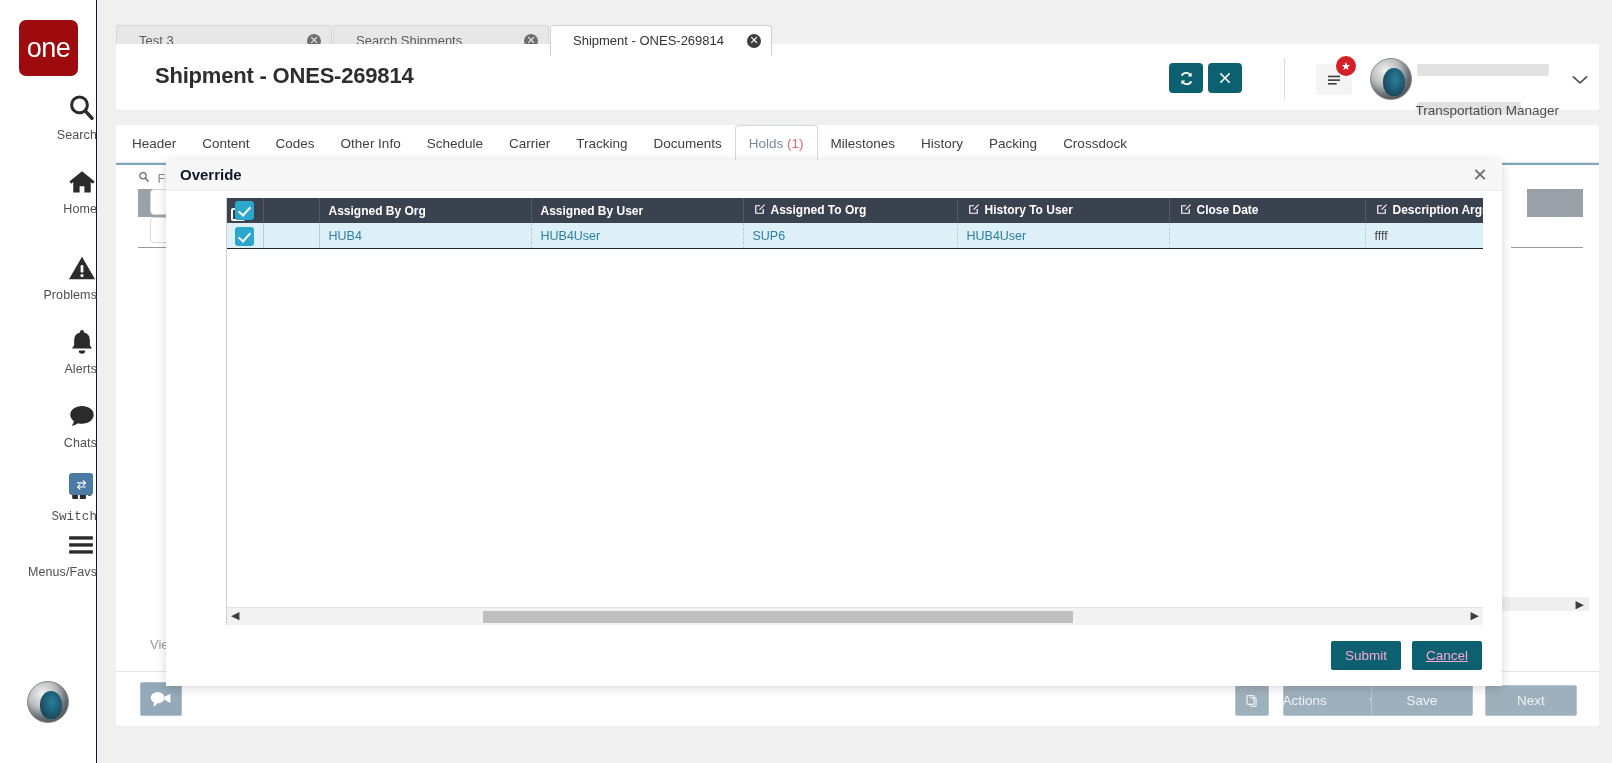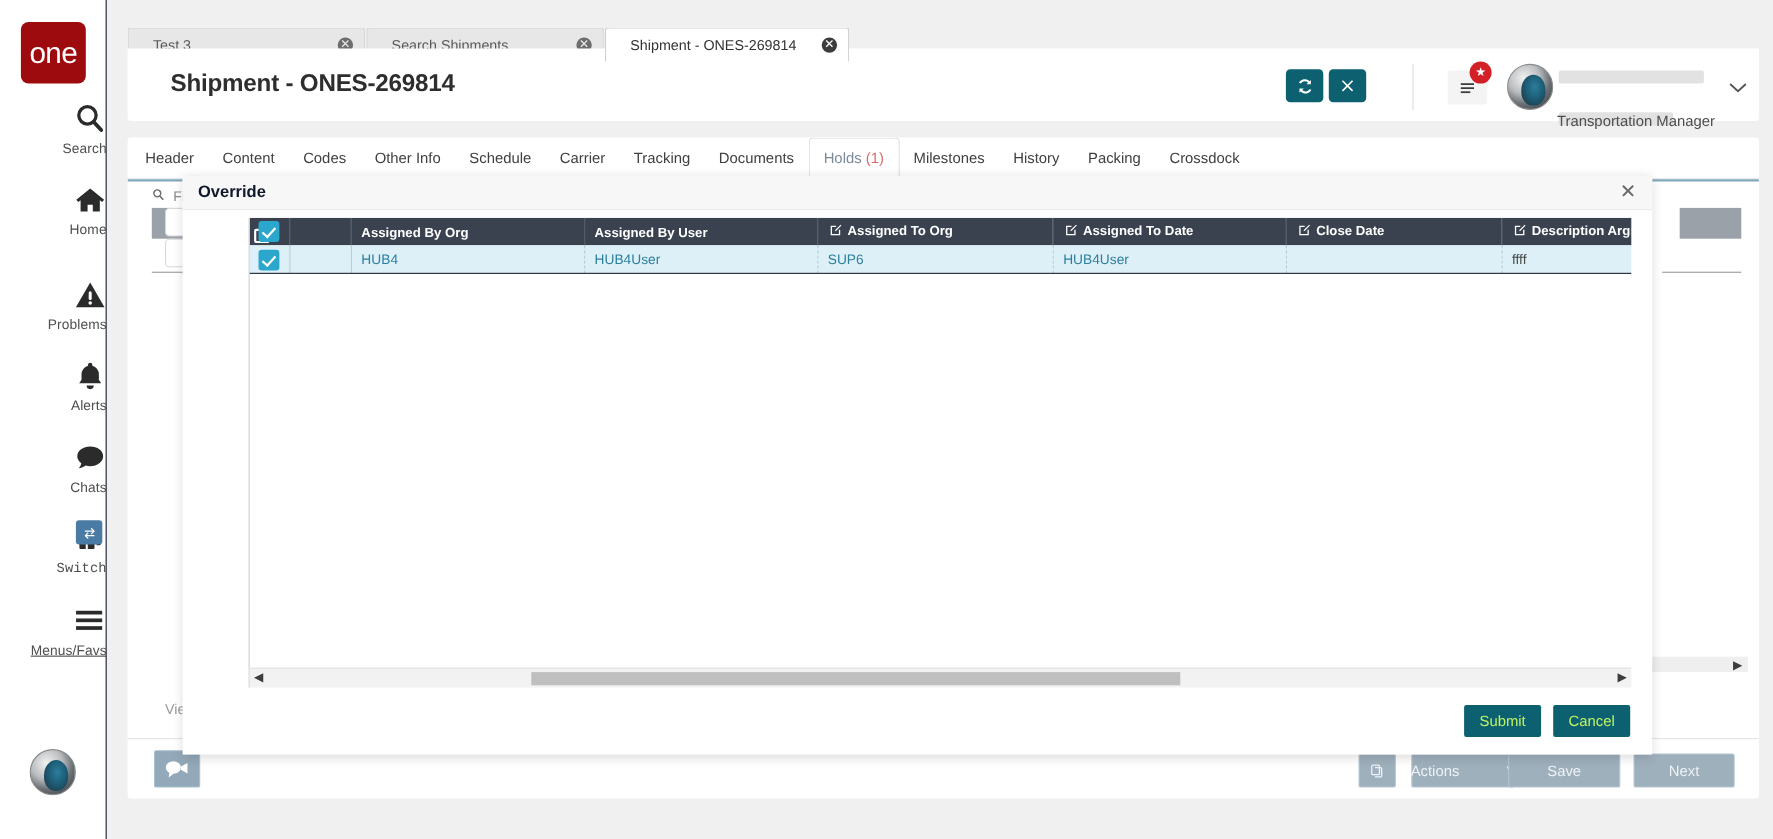--- a/index.html
+++ b/index.html
@@ -422,29 +422,29 @@
   #hscroll .thumb {
     position: absolute; left: 256px; top: 3px;
     width: 590px; height: 12px;
     background: #bfbfbf;
     cursor: pointer;
   }
   .modal-btn {
     position: absolute; top: 481px;
     height: 29px;
     background: #0d6070;
-    color: #bef264;
+    color: #f9a8d4;
     font-size: 13.5px;
     border: none;
     border-radius: 2px;
     cursor: pointer;
     font-family: "Liberation Sans", sans-serif;
   }
   #btn-submit { right: 101px; width: 70px; }
-  #btn-cancel { right: 20px; width: 70px; }
+  #btn-cancel { right: 20px; width: 70px; text-decoration: underline; }
 </style>
 </head>
 <body>
 
 <div id="left-rail">
 
   <div class="brand-logo">one</div>
 
   <div class="rail-item" style="top:93px;">
     <span class="rail-icon">
@@ -507,21 +507,21 @@
     <span class="rail-label">Switch</span>
   </div>
   <div class="switch-badge">
     <svg width="15" height="13" viewBox="0 0 24 24">
         <path d="M4 8h13l-3.2-3.2 1.4-1.4L20.8 9l-5.6 5.6-1.4-1.4L17 10H4z" fill="#fff"></path>
         <path d="M20 16H7l3.2 3.2-1.4 1.4L3.2 15l5.6-5.6 1.4 1.4L7 14h13z" fill="#fff" opacity="0"></path>
         <path d="M20 15.5H7.2l3.1-3.1-1.4-1.4-5.5 5.5 5.5 5.5 1.4-1.4-3.1-3.1H20z" fill="#fff"></path>
       </svg>
   </div>
 
-  <div class="rail-item" style="top:549px;text-decoration:underline;">
+  <div class="rail-item" style="top:530px;">
     <span class="rail-icon">
       <svg width="32" height="30" viewBox="0 0 24 24">
           <rect x="2.5" y="5" width="19" height="2.7" fill="#2b2b2b"></rect>
           <rect x="2.5" y="10.6" width="19" height="2.7" fill="#2b2b2b"></rect>
           <rect x="2.5" y="16.2" width="19" height="2.7" fill="#2b2b2b"></rect>
         </svg>
     </span>
     <span class="rail-label">Menus/Favs</span>
   </div>
 
@@ -687,21 +687,21 @@
                 <th><span>Assigned By User</span></th>
                 <th>
                   <span class="edit-ic"><svg width="13" height="13" viewBox="0 0 24 24">
                         <path d="M4 4h9v2.2H6.2v11.6h11.6V11H20v9H4z" fill="#fff"></path>
                         <path d="M20.6 2.4 22 3.8 13.4 12.4l-2.2.8.8-2.2z" fill="#fff"></path>
                       </svg></span><span>Assigned To Org</span></th>
                 <th>
                   <span class="edit-ic"><svg width="13" height="13" viewBox="0 0 24 24">
                         <path d="M4 4h9v2.2H6.2v11.6h11.6V11H20v9H4z" fill="#fff"></path>
                         <path d="M20.6 2.4 22 3.8 13.4 12.4l-2.2.8.8-2.2z" fill="#fff"></path>
-                      </svg></span><span>Assigned To Date</span></th>
+                      </svg></span><span>History To User</span></th>
                 <th>
                   <span class="edit-ic"><svg width="13" height="13" viewBox="0 0 24 24">
                         <path d="M4 4h9v2.2H6.2v11.6h11.6V11H20v9H4z" fill="#fff"></path>
                         <path d="M20.6 2.4 22 3.8 13.4 12.4l-2.2.8.8-2.2z" fill="#fff"></path>
                       </svg></span><span>Close Date</span></th>
                 <th>
                   <span class="edit-ic"><svg width="13" height="13" viewBox="0 0 24 24">
                         <path d="M4 4h9v2.2H6.2v11.6h11.6V11H20v9H4z" fill="#fff"></path>
                         <path d="M20.6 2.4 22 3.8 13.4 12.4l-2.2.8.8-2.2z" fill="#fff"></path>
                       </svg></span><span>Description Args</span></th>

